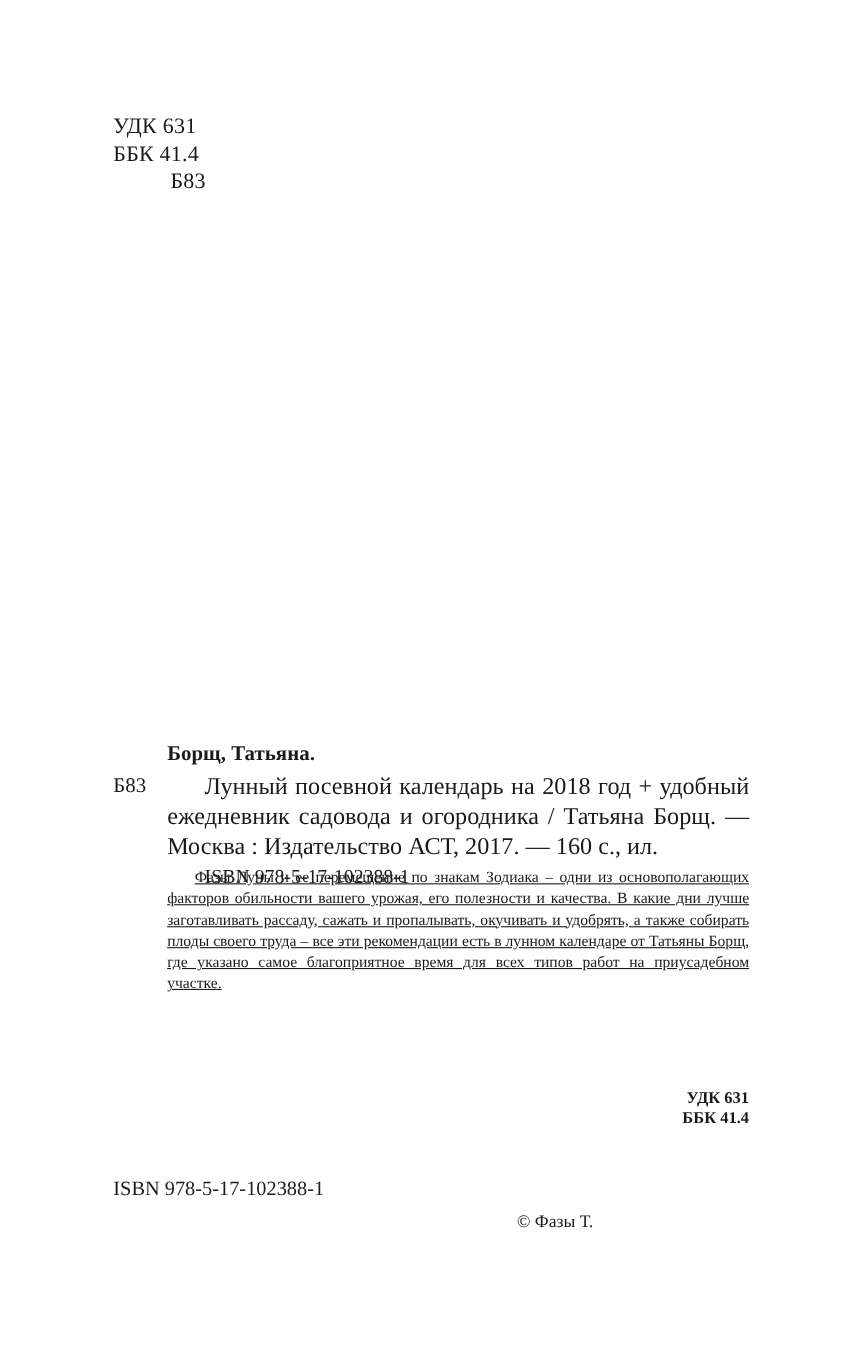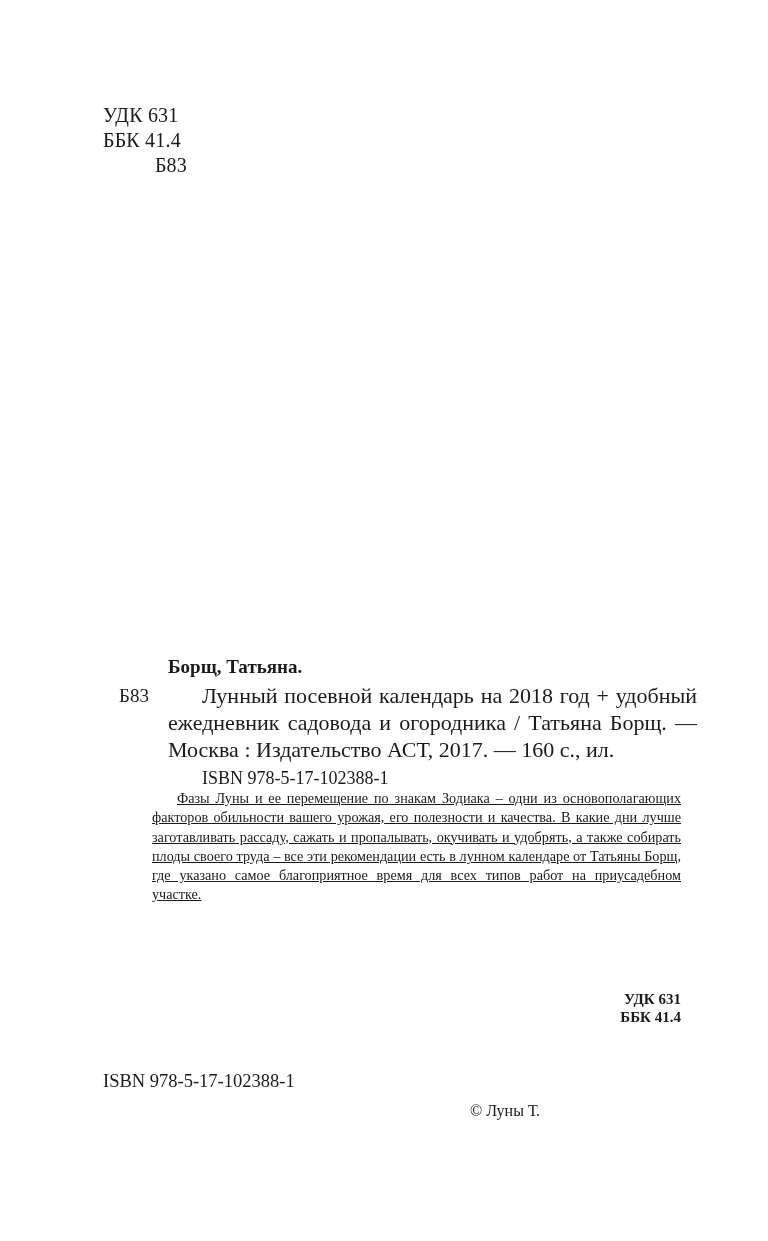--- a/index.html
+++ b/index.html
@@ -35,23 +35,22 @@
     white-space: nowrap;
   }
   .udk-line.right {
     text-align: right;
   }
 
   
   .record {
     position: absolute;
     left: 103px;
-    top: 655px;
+    top: 674px;
     width: 578px;
-    margin-left: 16px;
   }
   .record-author {
     font-weight: bold;
     font-size: 19px;
     line-height: 24px;
     margin-left: 49px;
   }
   .record-body {
     position: relative;
     margin-top: 3px;
@@ -157,16 +156,16 @@
   </div>
 
   <div class="udk-foot">
     <div>УДК 631</div>
     <div>ББК 41.4</div>
   </div>
 
   <div class="isbn-foot">ISBN 978-5-17-102388-1</div>
 
   <div class="copyright">
-    <div>© Луны Т.</div>
+    <div>© Фазы Т.</div>
   </div>
 
 </div>
 
 </body></html>

